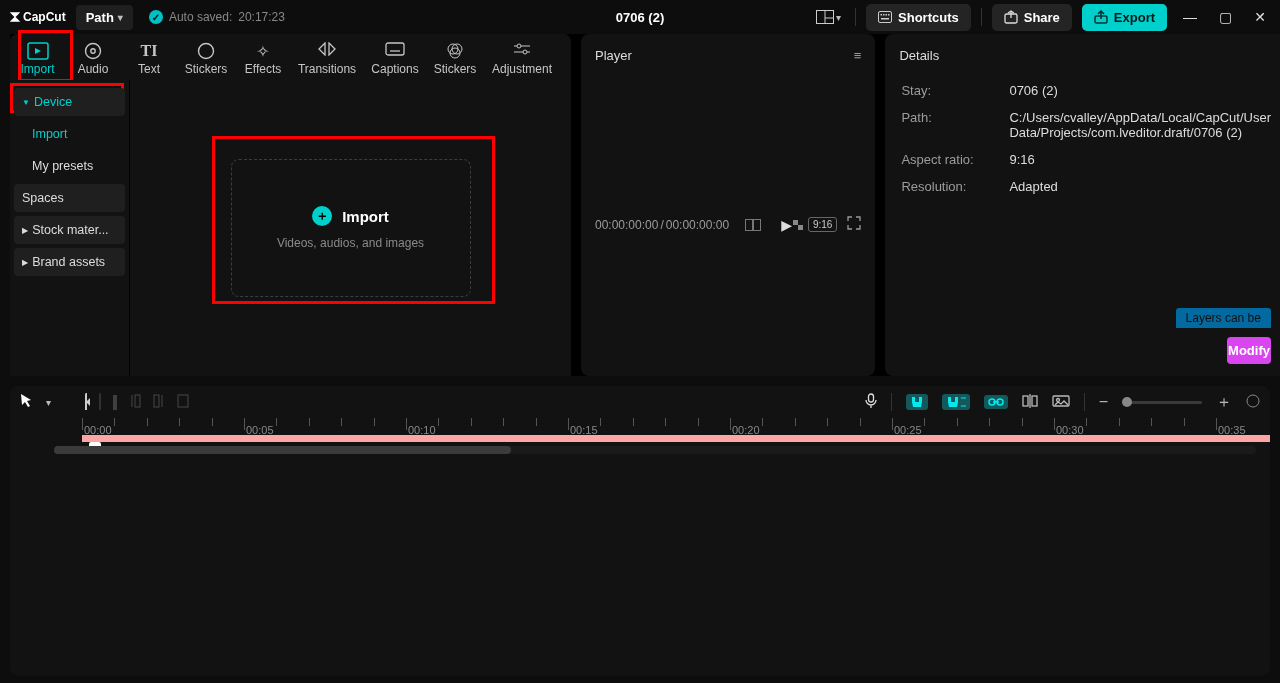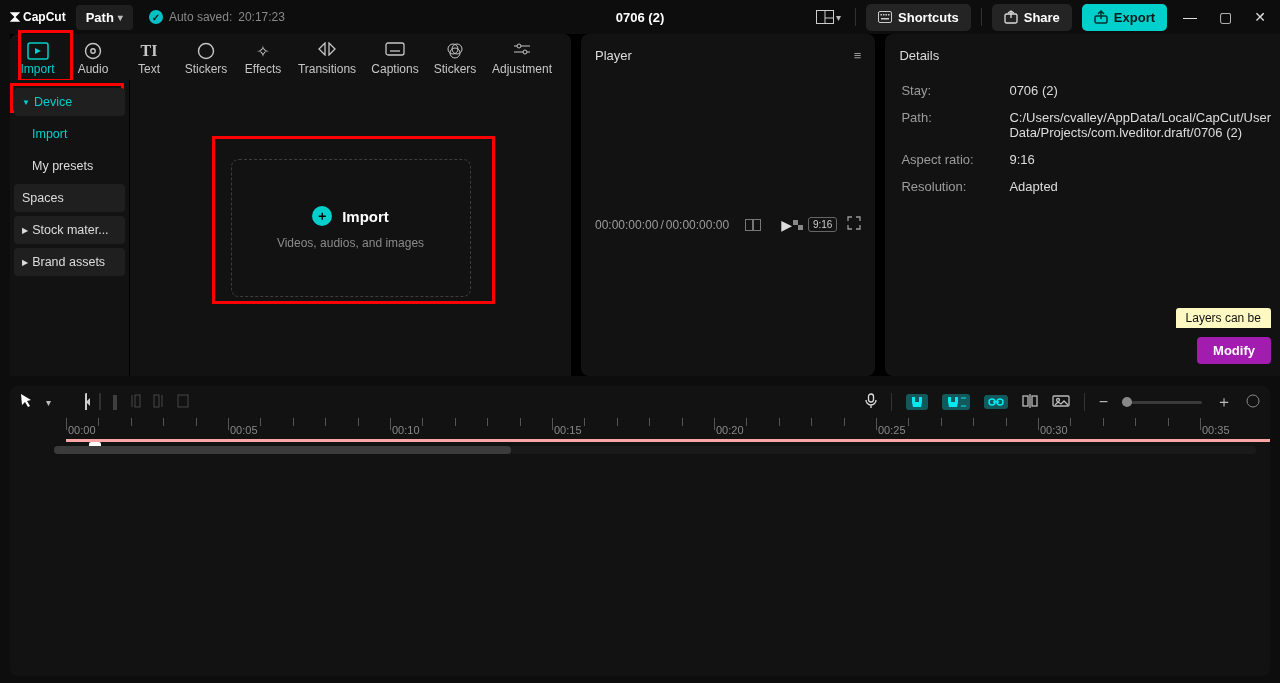--- a/index.html
+++ b/index.html
@@ -66,38 +66,38 @@
   .pc-ico.corners{border:none}
   .pc-ico.corners::before{width:4px;height:4px;border:1.3px solid #888;border-right:none;border-bottom:none;top:0;left:0;}
   .pc-ico.corners::after{width:4px;height:4px;border:1.3px solid #888;border-left:none;border-top:none;bottom:0;right:0;}
 
   
   .details-panel { flex:0 0 320px; background:#121212; border-radius:8px; display:flex; flex-direction:column; position:relative;}
   .details-body { padding:6px 16px; display:flex; flex-direction:column; gap:12px; color:#bfbfbf; font-size:13px;}
   .drow { display:flex; gap:12px;}
   .drow .lbl { flex:0 0 96px; color:#9c9c9c;}
   .drow .val { flex:1; color:#ddd;}
-  .modify-btn { position:absolute; right:16px; bottom:12px; background:#a21caf; color:#fff; padding:6px 16px; border-radius:4px; font-weight:600; font-size:13px;}
-  .yellow-pop { position:absolute; right:16px; bottom:48px; background:#fef9c3; color:#111; padding:3px 10px; border-radius:3px 3px 0 0; font-size:12px; white-space:nowrap;overflow:hidden;}
+  .modify-btn { position:absolute; right:16px; bottom:12px; background:#d946ef; color:#fff; padding:6px 1px; border-radius:4px; font-weight:600; font-size:13px;}
+  .yellow-pop { position:absolute; right:16px; bottom:48px; background:#0369a1; color:#111; padding:3px 10px; border-radius:3px 3px 0 0; font-size:12px; white-space:nowrap;overflow:hidden;}
 
   
   .tl-wrap { margin:10px 10px 0; background:#121212; border-radius:8px; display:flex; flex-direction:column; height:290px;}
   .tl-toolbar { height:32px; display:flex; align-items:center; padding:0 10px; gap:14px; color:#c2c2c2;}
   .tlt-group { display:flex; align-items:center; gap:12px;}
   .tlt-right { margin-left:auto; display:flex; align-items:center; gap:14px;}
   .mag-track { width:80px; height:3px; background:#3a3a3a; border-radius:2px; position:relative;}
   .mag-dot{position:absolute; left:0; top:-3.5px; width:10px;height:10px;background:#888;border-radius:50%;}
   .magbtn{color:#bbb;font-size:16px;line-height:1;}
   .chip { background:#13595c; color:#00eaf0; border-radius:3px; padding:2px 4px; display:flex; align-items:center;}
   .undo-ico { width:14px;height:10px;border:2px solid #ccc;border-right:none;border-bottom:none;border-radius:8px 0 0 0;position:relative;}
   .undo-ico::after{content:'';position:absolute;left:-5px;top:3px;border:4px solid transparent;border-right-color:#ccc;}
   .redo-ico { width:14px;height:10px;border:2px solid #555;border-left:none;border-bottom:none;border-radius:0 8px 0 0;position:relative;}
   .split-ico{width:4px;height:14px;border-left:2px solid #777;border-right:2px solid #777;}
 
-  .ruler { position:relative; height:24px; border-bottom:3px solid #fca5a5; margin-left:56px;}
+  .ruler { position:relative; height:24px; border-bottom:7px solid #fca5a5; margin-left:72px;}
   .tick { position:absolute; top:0; width:1px; height:8px; background:#555;}
   .tick.big { height:12px;}
   .tlabel { position:absolute; top:6px; font-size:11px; color:#888; transform:translateX(-2px);}
   .playhead { position:absolute; left:84px; top:30px; bottom:4px; width:2px; background:#fff;}
   .playhead::before{content:'';position:absolute;top:-6px;left:-5px;width:12px;height:10px;background:#fff;border-radius:2px 2px 0 0;}
   .tracks { flex:1; position:relative; margin:50px 14px 0 84px; overflow:hidden;}
   .track { border:1px dashed #3a3a3a; border-radius:4px; padding:24px 26px; display:flex; align-items:center; gap:14px; color:#9c9c9c; font-size:13px; margin-bottom:30px; position:relative;}
   .track .film{width:16px;height:14px;border:1.5px solid #888;position:relative;}
   .track .film::before,.track .film::after{content:'';position:absolute;top:0;bottom:0;width:2px;background:repeating-linear-gradient(#121212 0 2px,#888 2px 3px);}
   .track .film::before{left:-4px;} .track .film::after{right:-4px;}

